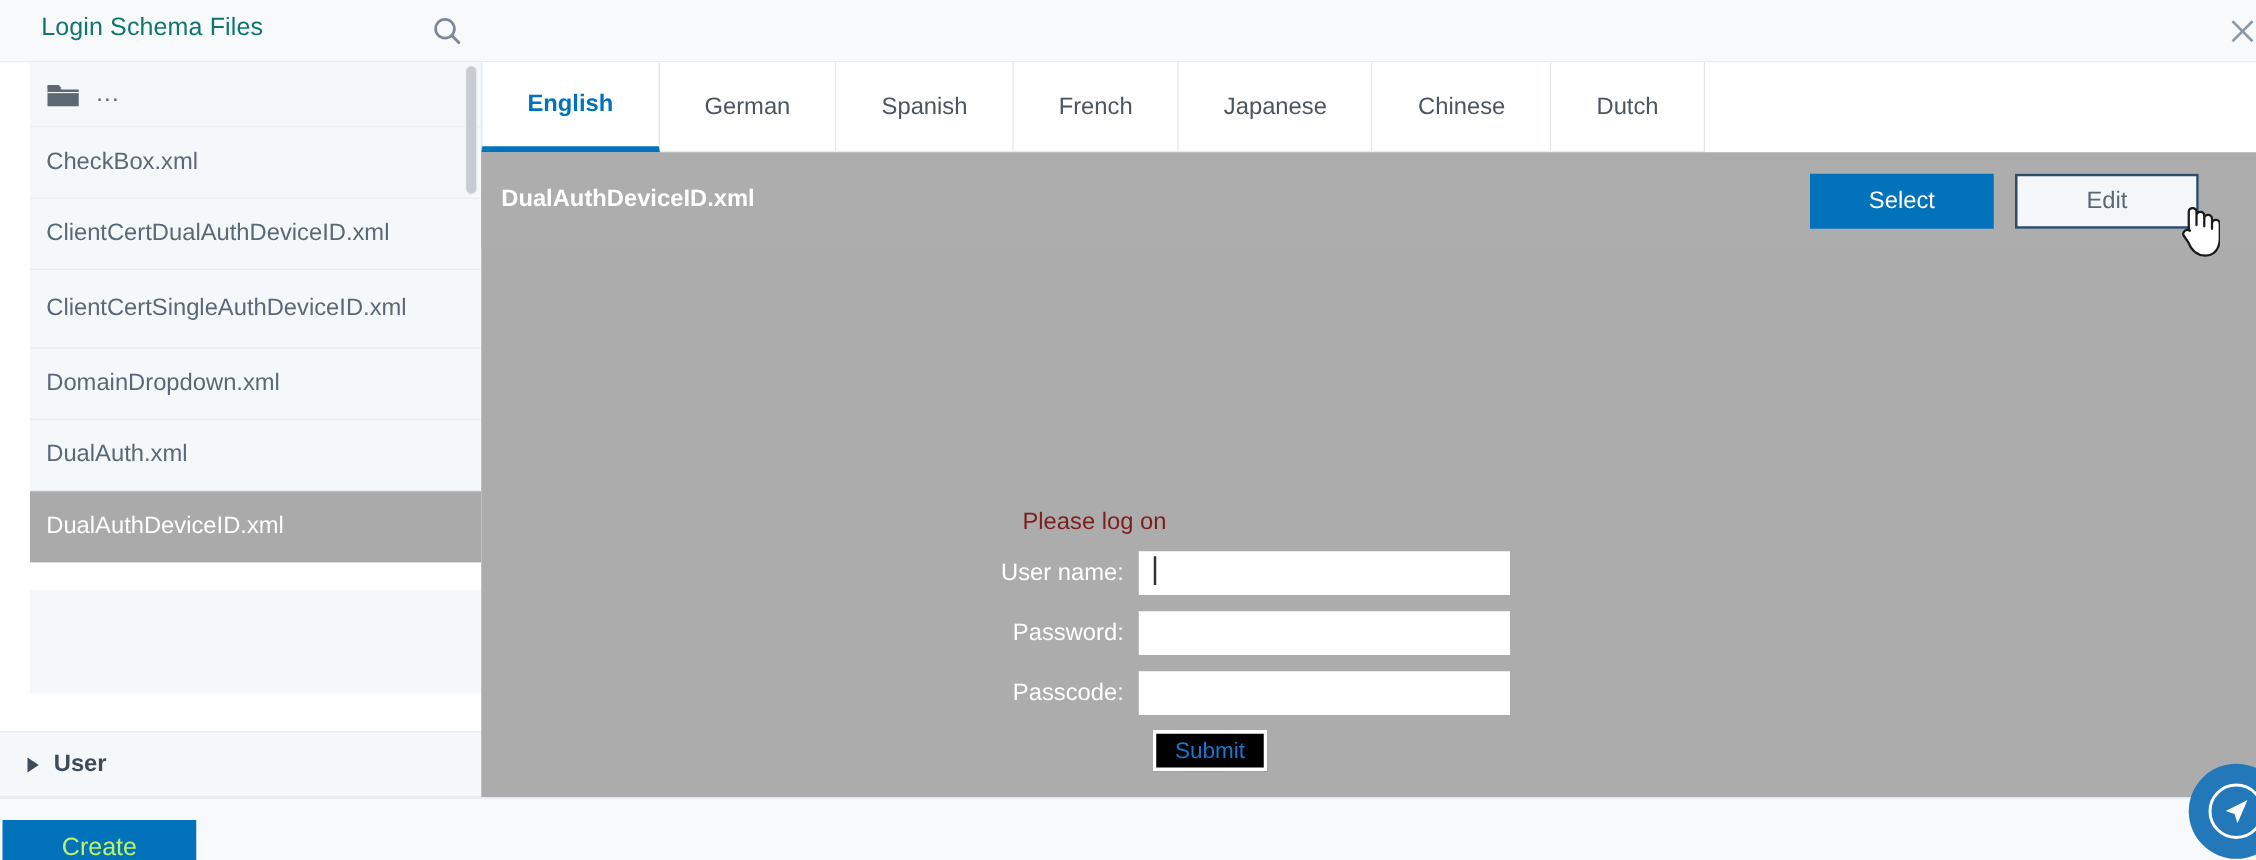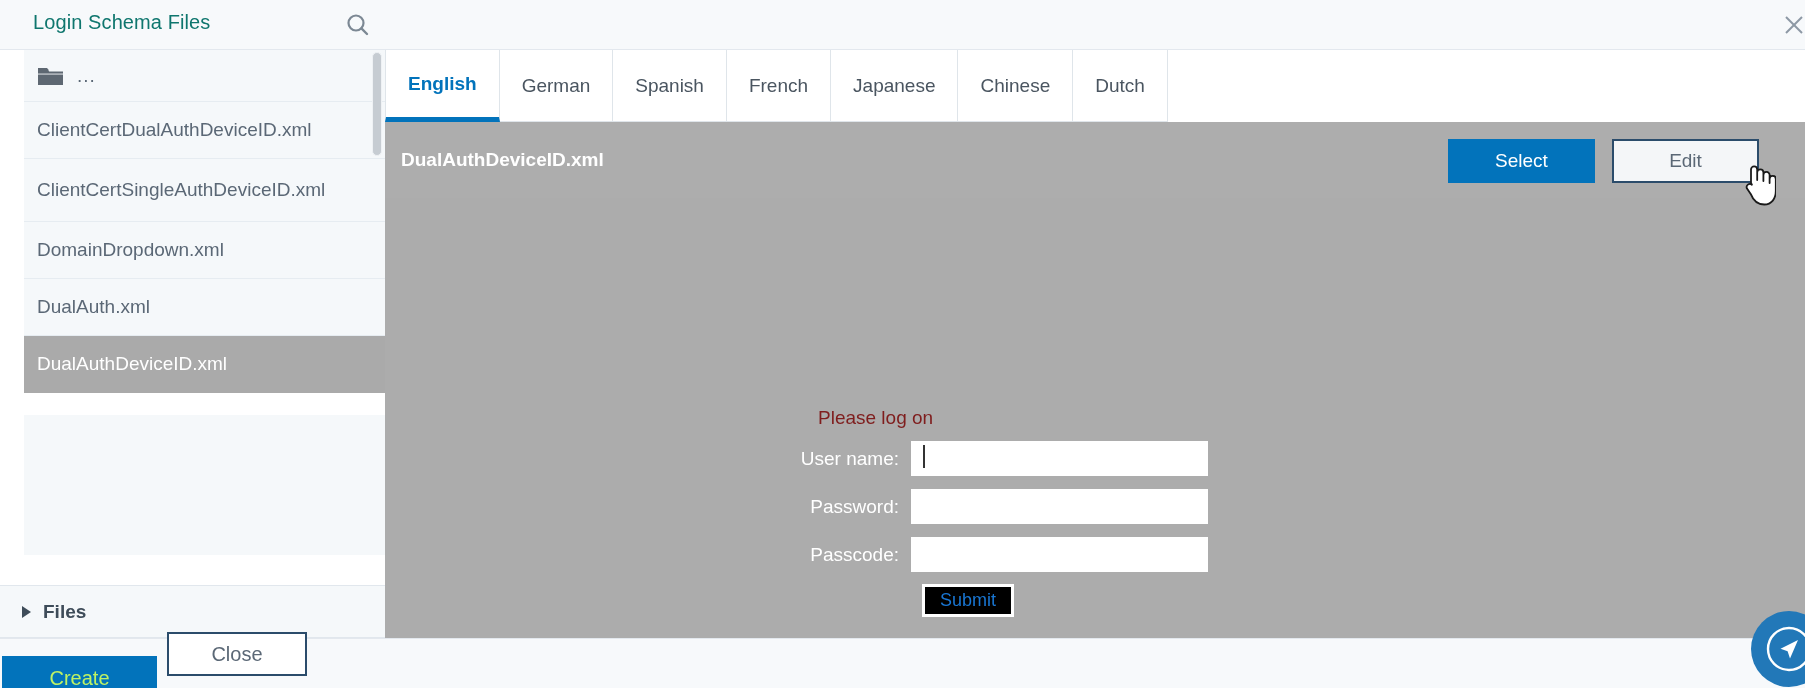--- a/index.html
+++ b/index.html
@@ -126,21 +126,21 @@
   }
   .tabs {
     position: absolute; left: 0; top: 0;
     height: 72px;
     display: flex;
     align-items: stretch;
   }
   .tab {
     position: relative;
     display: flex; align-items: center; justify-content: center;
-    padding: 0 22px;
+    padding: 0 36px;
     min-width: 64px;
     font-size: 19px;
     color: #4a5560;
     background: #ffffff;
     border-right: 1px solid #dfe5ea;
     border-bottom: 1px solid #dfe5ea;
     box-sizing: border-box;
     white-space: nowrap;
     cursor: pointer;
   }
@@ -334,20 +334,23 @@
             <path d="M1 3 h9 l2.2 2.6 H26 V19 H1 Z" fill="#5e6872"></path>
             <path d="M1 2 h9 l2.2 2.6 H1 Z" fill="#5e6872"></path>
             <rect x="1" y="7.6" width="25" height="0.9" fill="#f5f8fa"></rect>
           </svg>
         </span>
         <span class="dots">...</span>
       </div>
 
       <div id="file-rows">
           <div class="file-row std">
+            <span>CheckBox.xml</span>
+          </div>
+          <div class="file-row std">
             <span>ClientCertDualAuthDeviceID.xml</span>
           </div>
           <div class="file-row tall">
             <span>ClientCertSingleAuthDeviceID.xml</span>
           </div>
           <div class="file-row std">
             <span>DomainDropdown.xml</span>
           </div>
           <div class="file-row std">
             <span>DualAuth.xml</span>
@@ -359,21 +362,21 @@
         </div>
 
     </div>
 
     <div class="sb-track">
       <div class="sb-thumb"></div>
     </div>
 
     <div class="more-bar">
       <span class="more-caret"></span>
-      <span class="more-label">Files</span>
+      <span class="more-label">User</span>
     </div>
 
   </div>
 
   <div class="main">
 
     <div class="tabs" id="tabs">
         <div class="tab active">English</div>
         <div class="tab">German</div>
         <div class="tab">Spanish</div>
@@ -411,21 +414,20 @@
         </div>
 
         <button class="btn-submit">Submit</button>
       </div>
 
     </div>
   </div>
 
   <div class="footer">
     <button class="btn-create">Create</button>
-    <button class="btn-close">Close</button>
   </div>
 
   <div class="fab">
     <svg width="48" height="48" viewBox="0 0 48 48">
       <circle cx="24" cy="24" r="21" fill="none" stroke="#ffffff" stroke-width="2.4"></circle>
       <path d="M33 15 L15.5 23.8 L22.6 26.2 L25 33.5 Z" fill="#ffffff"></path>
     </svg>
   </div>
 
   <div class="cursor-hand">

